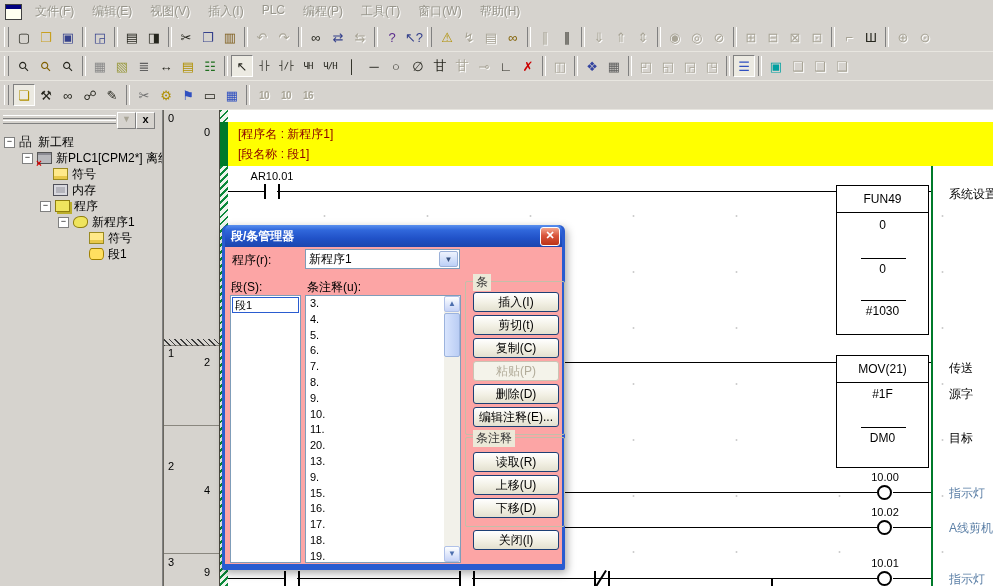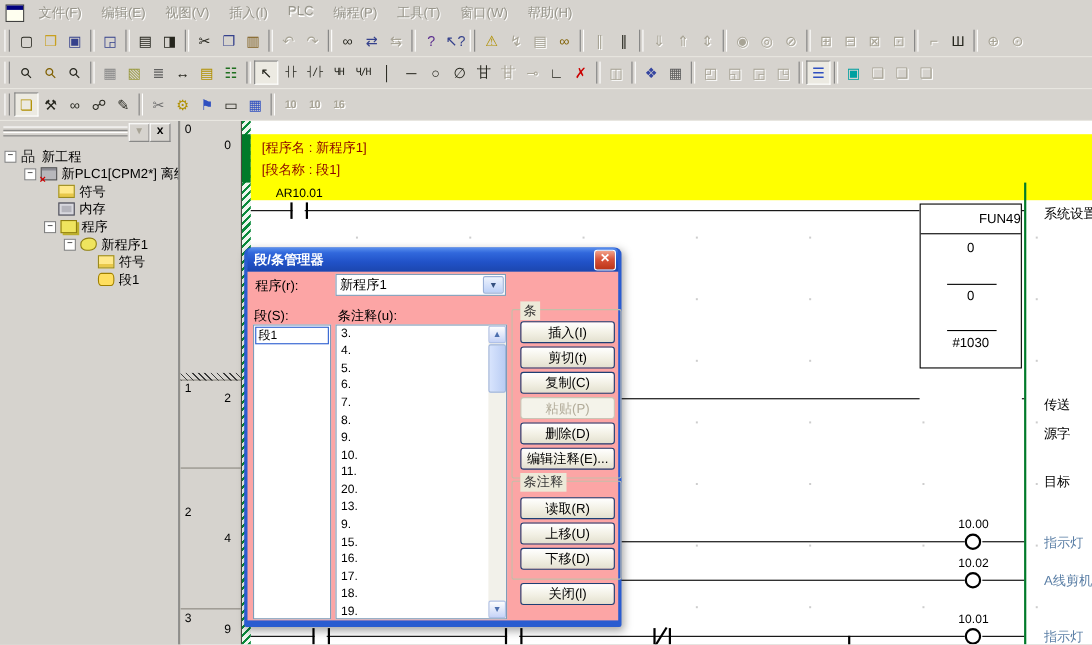--- a/index.html
+++ b/index.html
@@ -45,31 +45,31 @@
   
   .ladwin{position:absolute;left:163px;top:110px;width:830px;height:476px;background:#fff;border-left:1px solid #6a675f;box-sizing:border-box;overflow:hidden}
   .dots{position:absolute;left:64px;top:56px;right:0;bottom:0;background-image:radial-gradient(#cdcdcd 1px,transparent 1.5px);background-size:103px 56px;background-position:45px 22px}
   .margincol{position:absolute;left:0;top:0;width:55px;height:100%;background:#d6d3ce;border-right:1px solid #4a473f}
   .mcell{position:absolute;left:0;width:55px;border-bottom:1px solid #8a877f}
   .mr{position:absolute;left:4px;font-size:11px;color:#000}
   .ms{position:absolute;right:9px;font-size:11px;color:#000}
   .hband{position:absolute;left:0;width:55px;height:7px;background:repeating-linear-gradient(45deg,#3a3a3a 0 1px,transparent 1px 4px)}
   .hstrip{position:absolute;left:56px;top:0;width:8px;height:100%;background:repeating-linear-gradient(135deg,#0a8a3a 0 2px,#eef6ee 2px 5px)}
   .hsolid{position:absolute;left:56px;width:8px;background:#007a2a}
-  .banner{position:absolute;left:64px;right:0;top:12px;height:60px;background:#ffff00}
+  .banner{position:absolute;left:64px;right:0;top:12px;height:44px;background:#ffff00}
   .bline{position:absolute;left:10px;font-size:12px;color:#8b0000;white-space:nowrap}
   .busR{position:absolute;left:767px;top:56px;bottom:0;width:2px;background:#007a2a}
   .hline{position:absolute;height:1px;background:#000}
   .cbar{position:absolute;width:2px;height:15px;background:#000}
   .cgap{position:absolute;width:11px;height:3px;background:#fff}
   .slash{position:absolute;width:2px;height:19px;background:#000;transform:rotate(32deg)}
   .coil{position:absolute;width:15px;height:15px;border:2px solid #000;border-radius:50%;background:#fff;box-sizing:border-box}
   .addr{position:absolute;width:60px;text-align:center;font-size:11px;color:#000}
   .ibox{position:absolute;border:1px solid #000;background:#fff;box-sizing:border-box}
-  .ititle{position:absolute;left:0;right:0;top:0;height:26px;border-bottom:1px solid #000;text-align:right;line-height:26px;font-size:12px;color:#000}
+  .ititle{position:absolute;left:0;right:0;top:0;height:26px;border-bottom:1px solid #000;text-align:center;line-height:26px;font-size:12px;color:#000}
   .iop{position:absolute;left:0;right:0;text-align:center;font-size:12px;color:#000}
   .isep{position:absolute;left:24px;width:45px;height:1px;background:#000}
   .rcomment{position:absolute;left:785px;font-size:12px;color:#000;white-space:nowrap}
   .rcomment.blue{color:#5b7fa6}
   
   .dialog{position:absolute;left:222px;top:225px;width:343px;height:345px;z-index:20;background:#2a5cd0;border-radius:6px 6px 2px 2px;padding:0 3px 3px;box-sizing:border-box;box-shadow:2px 3px 8px rgba(0,0,0,.35)}
   .dlgtitle{height:22px;display:flex;align-items:center;padding-left:6px;color:#fff;font-weight:bold;font-size:12px;
     background:linear-gradient(180deg,#5a90ee 0%,#3168dc 22%,#2152c8 60%,#1c46ae 100%);border-radius:5px 5px 0 0}
   .dclose{margin-left:auto;margin-right:2px;width:18px;height:17px;border:1px solid #fff;border-radius:3px;color:#fff;font-size:11px;font-weight:bold;text-align:center;line-height:15px;
     background:linear-gradient(#f3a58c,#d9543a 45%,#bc3418)}
@@ -481,20 +481,26 @@
     <div class="iop" style="top:32px">0</div>
     <div class="isep" style="top:72px"></div>
     <div class="iop" style="top:76px">0</div>
     <div class="isep" style="top:114px"></div>
     <div class="iop" style="top:118px">#1030</div>
   </div>
   <div class="hline" style="left:765px;top:81px;width:2px"></div>
   <div class="rcomment" style="top:76px">系统设置</div>
 
   <div class="hline" style="left:64px;top:252px;width:608px"></div>
+  <div class="ibox" style="left:672px;top:245px;width:93px;height:113px">
+    <div class="ititle">MOV(21)</div>
+    <div class="iop" style="top:31px">#1F</div>
+    <div class="isep" style="top:71px"></div>
+    <div class="iop" style="top:75px">DM0</div>
+  </div>
   <div class="hline" style="left:765px;top:252px;width:2px"></div>
   <div class="rcomment" style="top:250px">传送</div>
   <div class="rcomment" style="top:276px">源字</div>
   <div class="rcomment" style="top:320px">目标</div>
 
   <div class="hline" style="left:64px;top:382px;width:649px"></div>
   <div class="hline" style="left:729px;top:382px;width:38px"></div>
   <div class="coil" style="left:713px;top:375px"></div>
   <div class="addr" style="left:691px;top:361px">10.00</div>
   <div class="rcomment blue" style="top:375px">指示灯</div>

